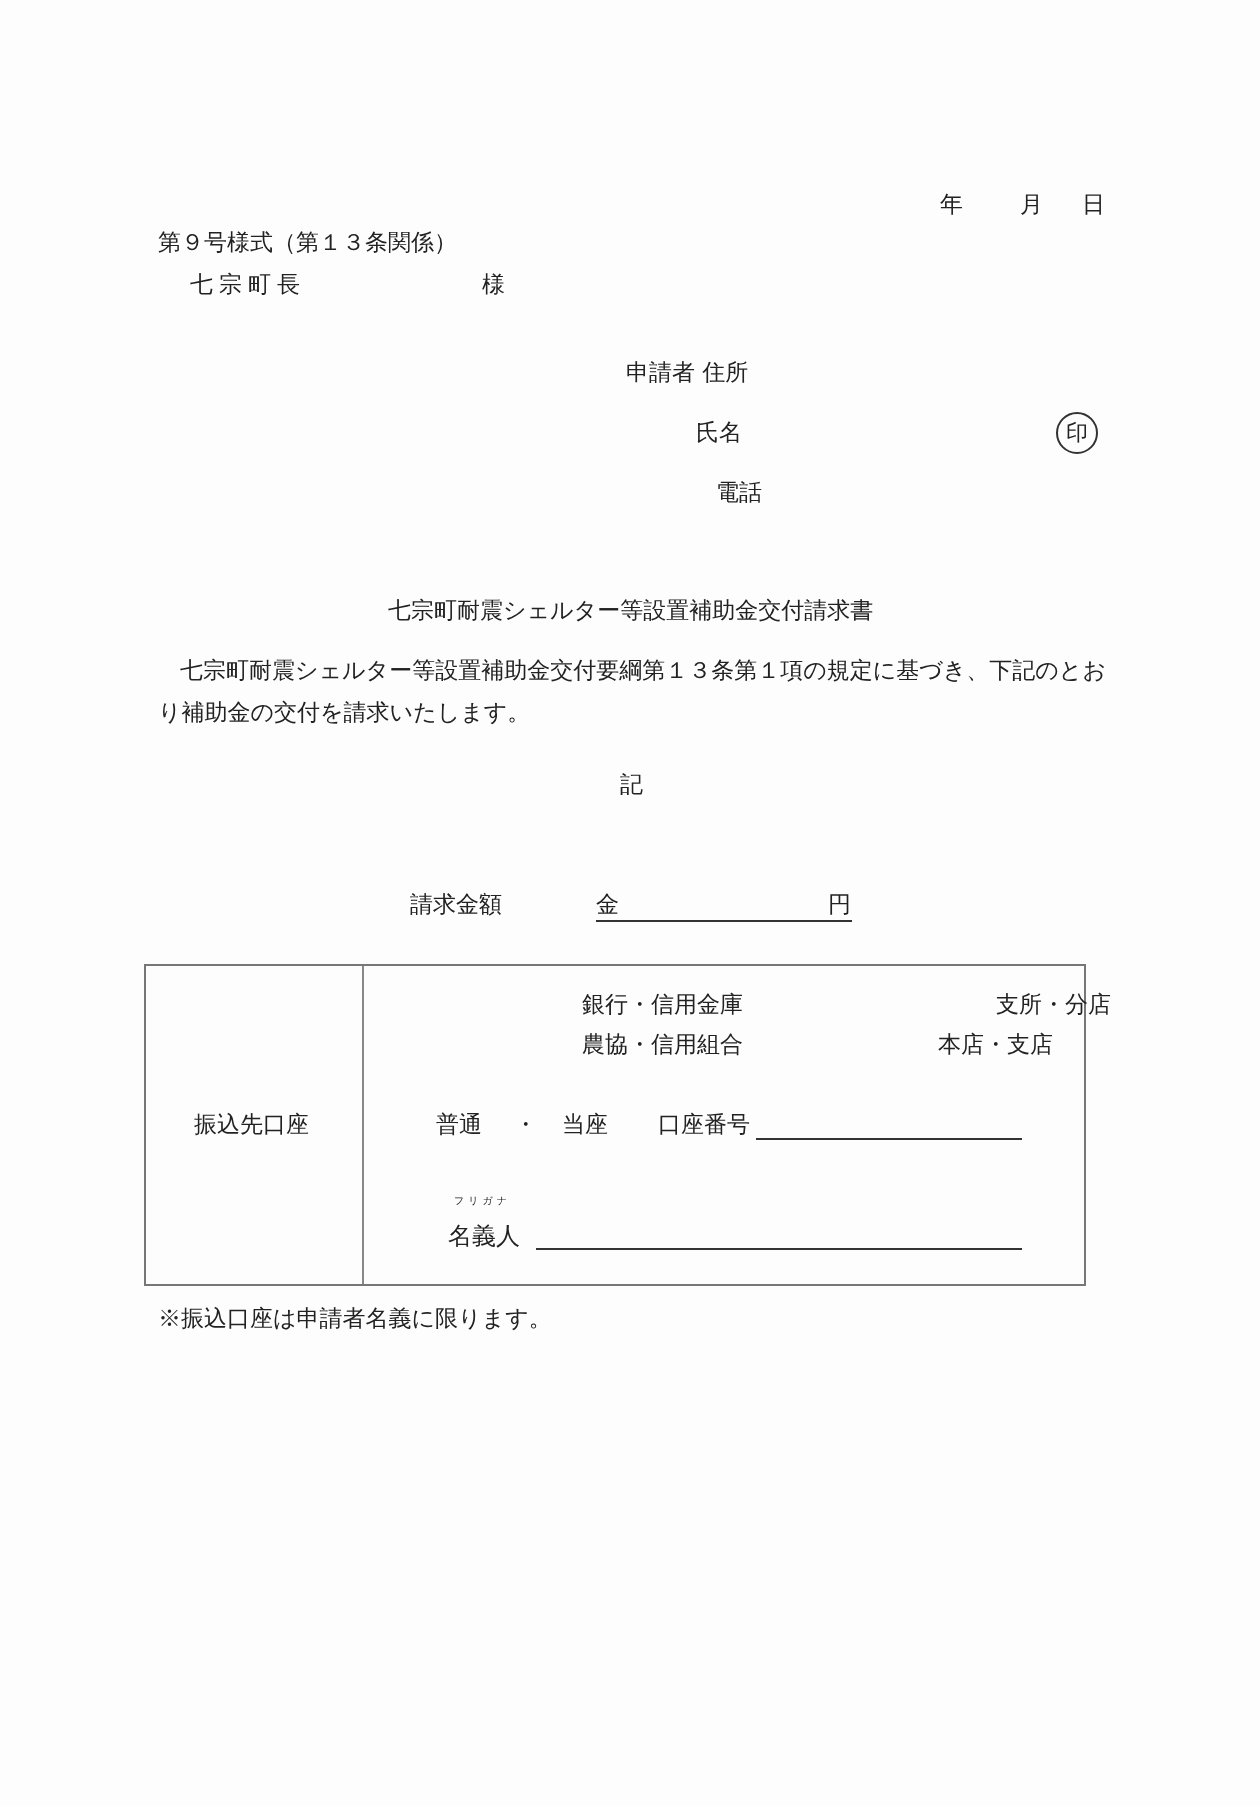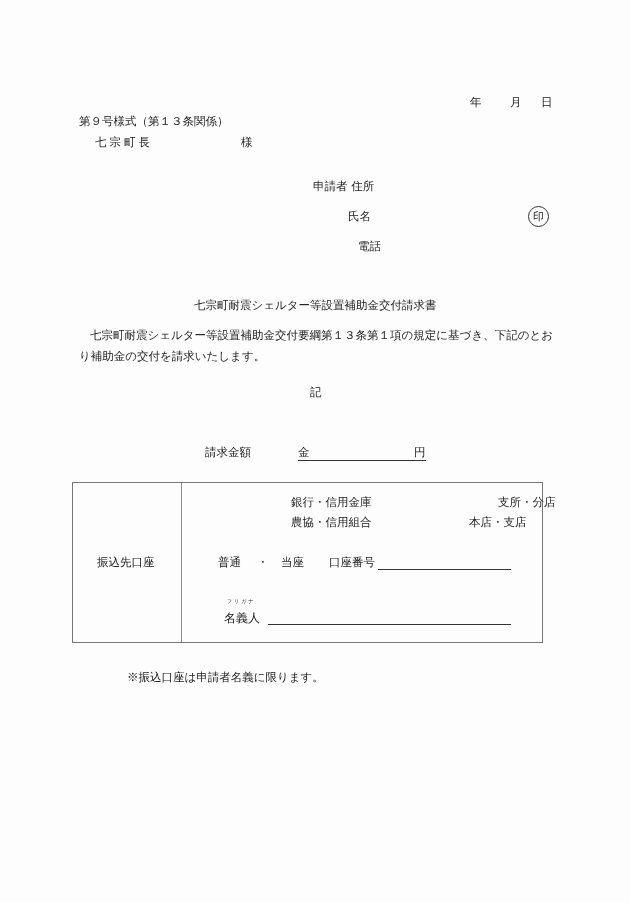--- a/index.html
+++ b/index.html
@@ -31,21 +31,21 @@
   .branch2 { left: 469px; top: 517px; }
   .account-label { left: 97px; top: 557px; }
   .futsu { left: 218px; top: 557px; }
   .dot { left: 257px; top: 557px; }
   .toza { left: 281px; top: 557px; }
   .acct-no { left: 329px; top: 557px; }
   .acct-line { left: 378px; top: 557px; width: 133px; height: 12px; border-bottom: 1px solid #333; }
   .furigana { left: 227px; top: 599px; font-size: 5px; letter-spacing: 2px; }
   .meigi { left: 224px; top: 612px; font-size: 12px; font-family: Liberation Serif, serif; }
   .meigi-line { left: 268px; top: 612px; width: 243px; height: 12px; border-bottom: 1px solid #333; }
-  .note { left: 79px; top: 672px; margin-left: 48px; }
+  .note { left: 79px; top: 654px; }
 </style>
 </head>
 <body>
 
 <div class="abs form-no">第９号様式（第１３条関係）</div>
 
 <div class="abs date date-y">年</div>
 <div class="abs date date-m">月</div>
 <div class="abs date date-d">日</div>
 

